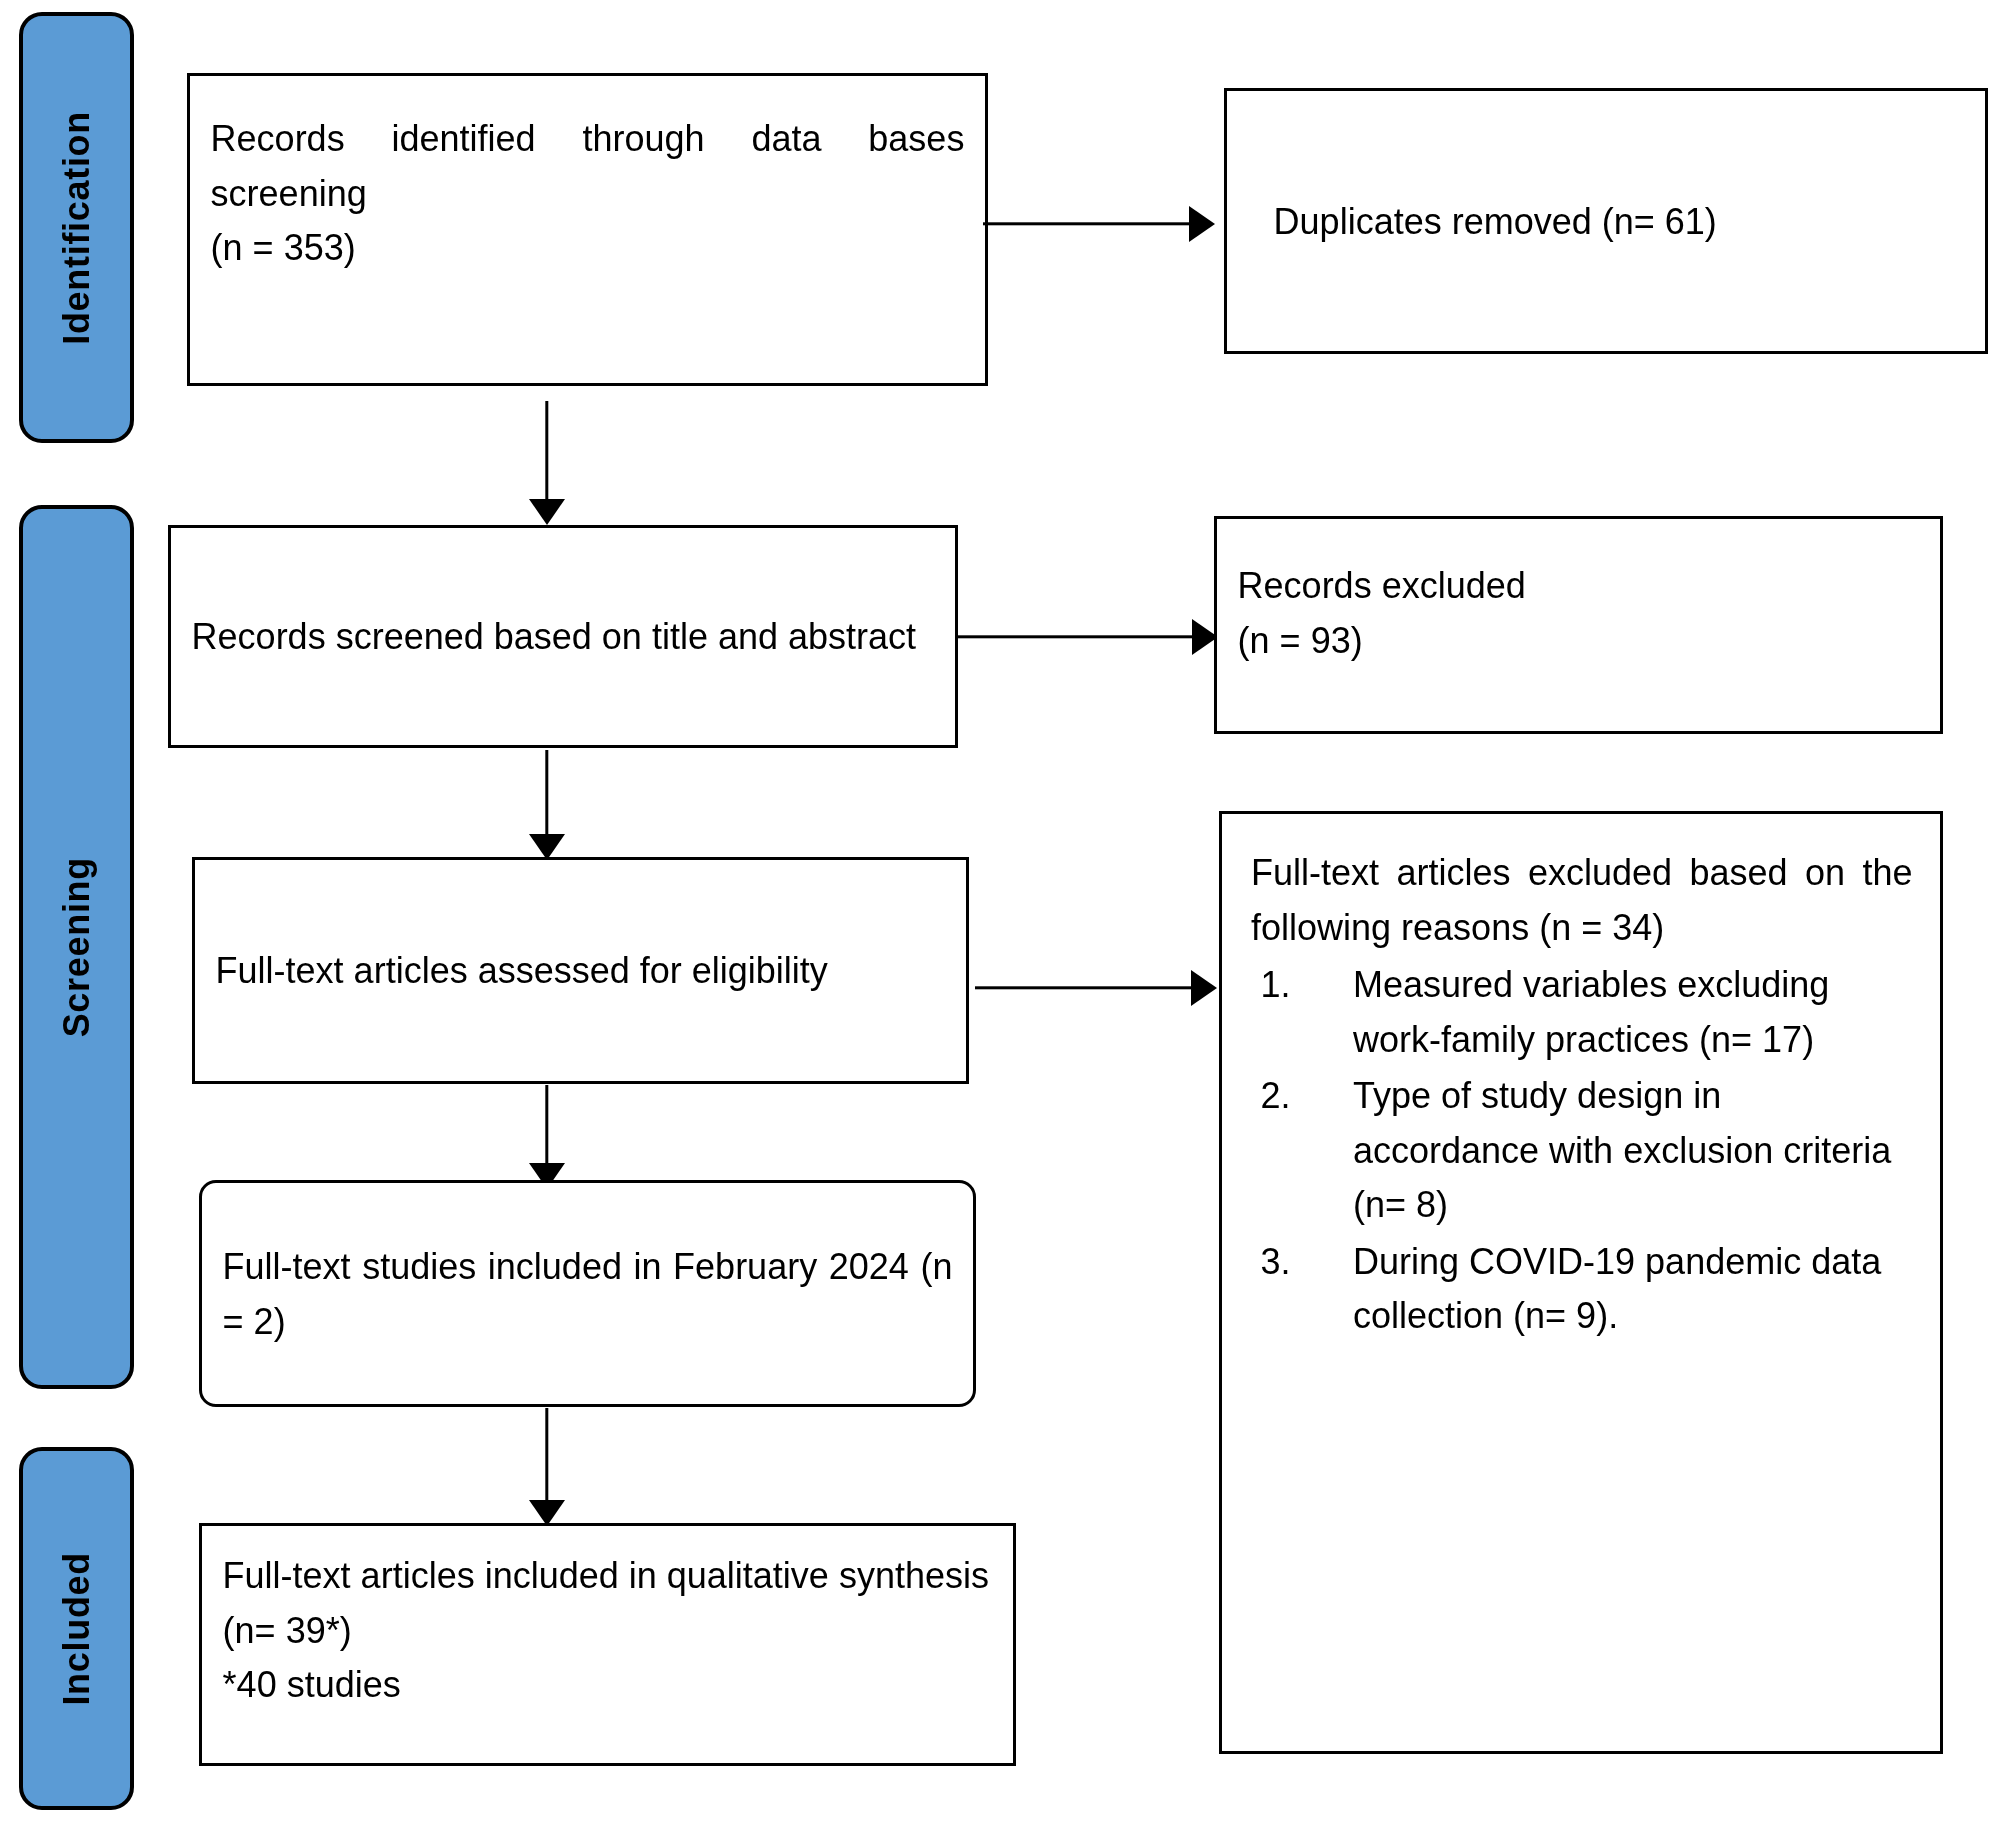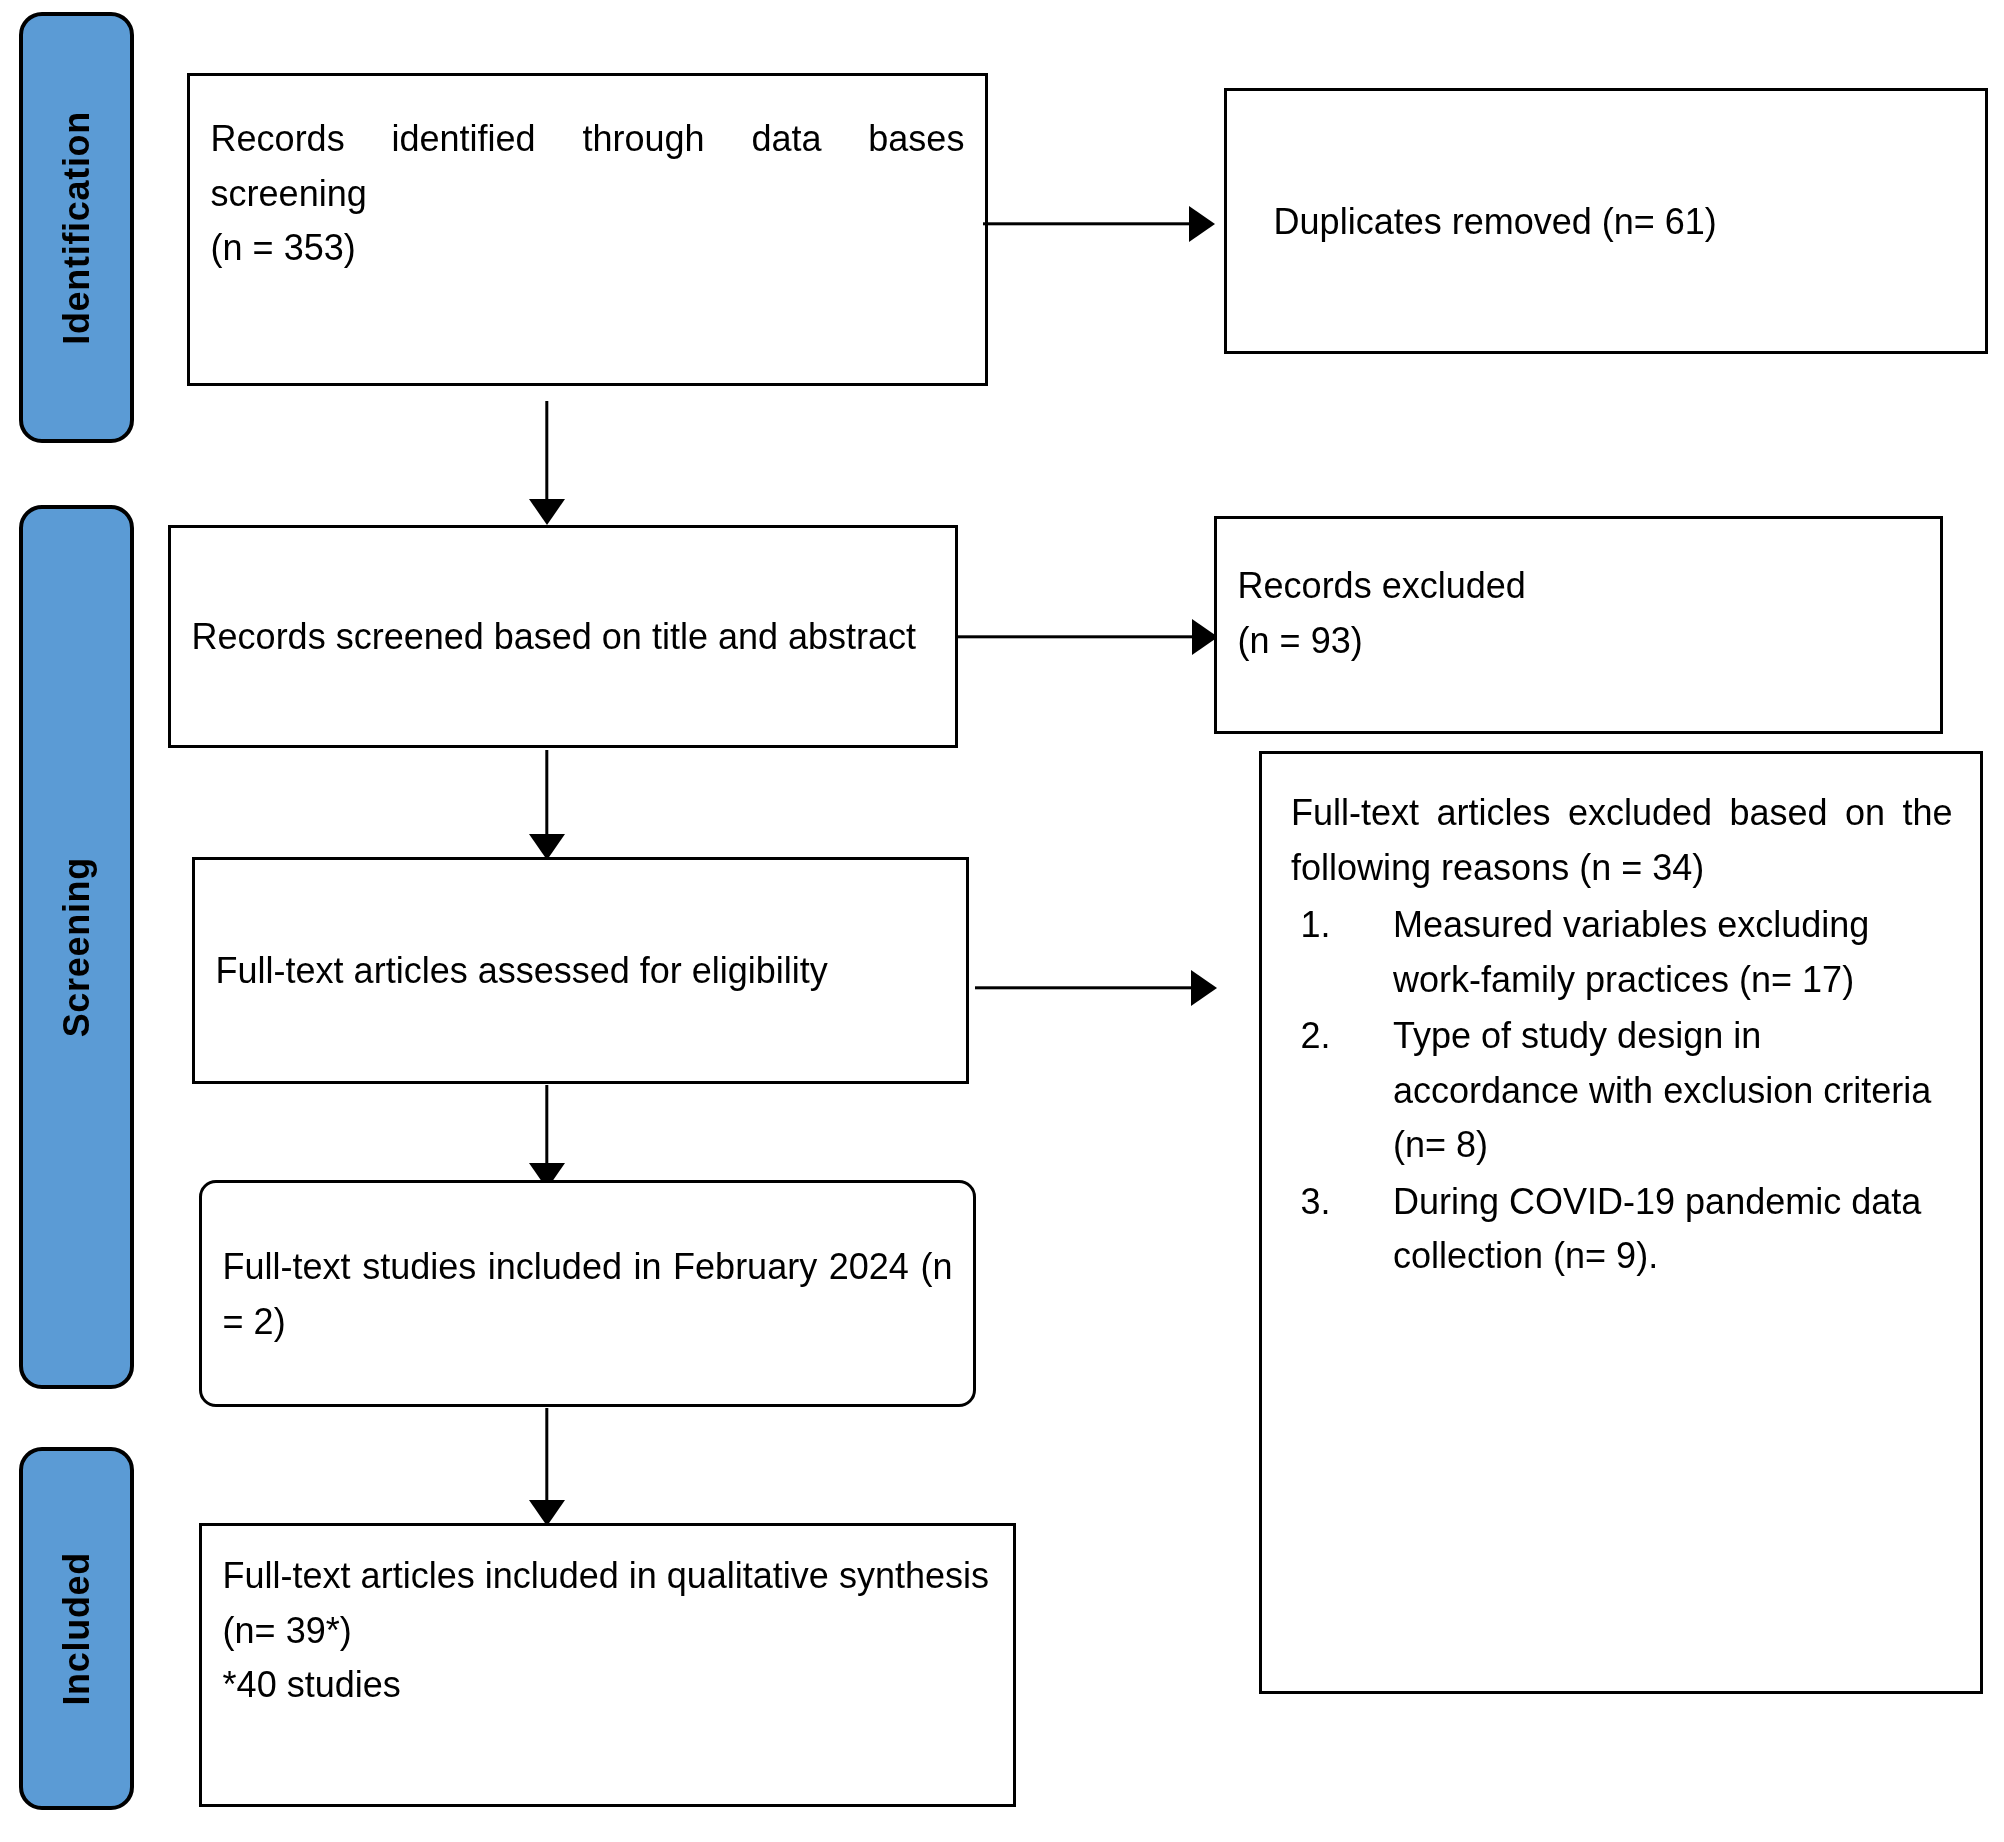--- a/index.html
+++ b/index.html
@@ -177,21 +177,21 @@
 
   <div class="box" style="left:192px; top:857px; width:777px; height:227px; display:flex; align-items:center;">
     <p class="txt justify" style="margin:0;">Full-text articles assessed for eligibility</p>
   </div>
 
   <div class="conn" style="left:975px; top:970px; width:242px; height:36px;">
     <span class="line-h"></span>
     <span class="head-r"></span>
   </div>
 
-  <div class="box" style="left:1219px; top:751px; width:724px; height:943px; padding:32px 27.5px 20.6px 29px;margin-left:40px;">
+  <div class="box" style="left:1219px; top:811px; width:724px; height:943px; padding:32px 27.5px 20.6px 29px;">
     <p class="txt justify">Full-text articles excluded based on the following reasons (n = 34)</p>
     <ol class="reasons">
       <li>
         <span class="num">1.</span>
         <span>Measured variables excluding work-family practices (n= 17)</span>
       </li>
       <li>
         <span class="num">2.</span>
         <span>Type of study design in accordance with exclusion criteria (n= 8)</span>
       </li>
@@ -209,20 +209,20 @@
 
   <div class="box" style="left:199px; top:1180px; width:777px; height:227px; display:flex; align-items:center;border-radius:17px;">
     <p class="txt justify" style="margin:0;">Full-text studies included in February 2024 (n = 2)</p>
   </div>
 
   <div class="conn" style="left:529px; top:1408px; width:36px; height:118px;">
     <span class="line-v"></span>
     <span class="head-d"></span>
   </div>
 
-  <div class="box" style="left:199px; top:1523px; width:817px; height:284px; ">
+  <div class="box" style="left:199px; top:1523px; width:817px; height:243px; ">
     <p class="txt justify">Full-text articles included in qualitative synthesis</p>
     <p class="txt">(n= 39*)</p>
     <p class="txt">*40 studies</p>
   </div>
 
 </div>
 
 
 </body></html>

